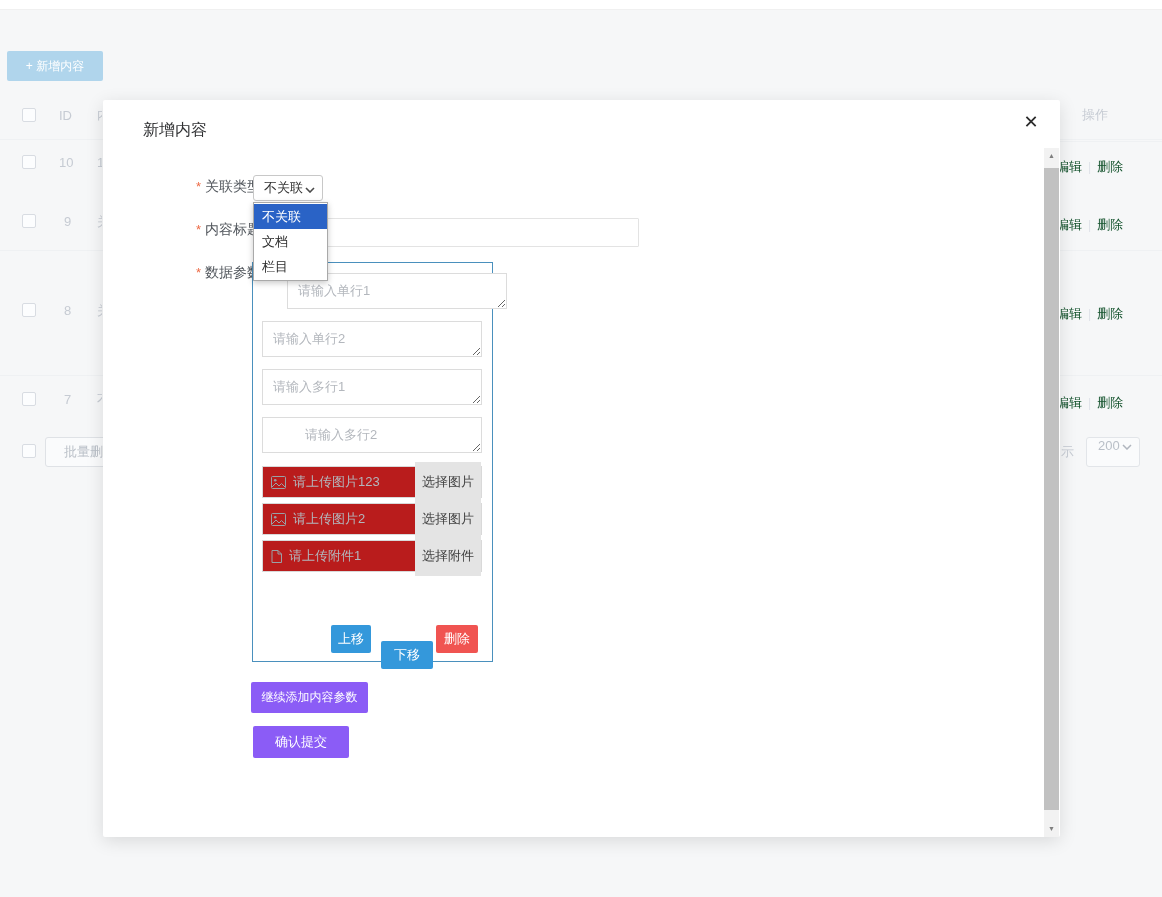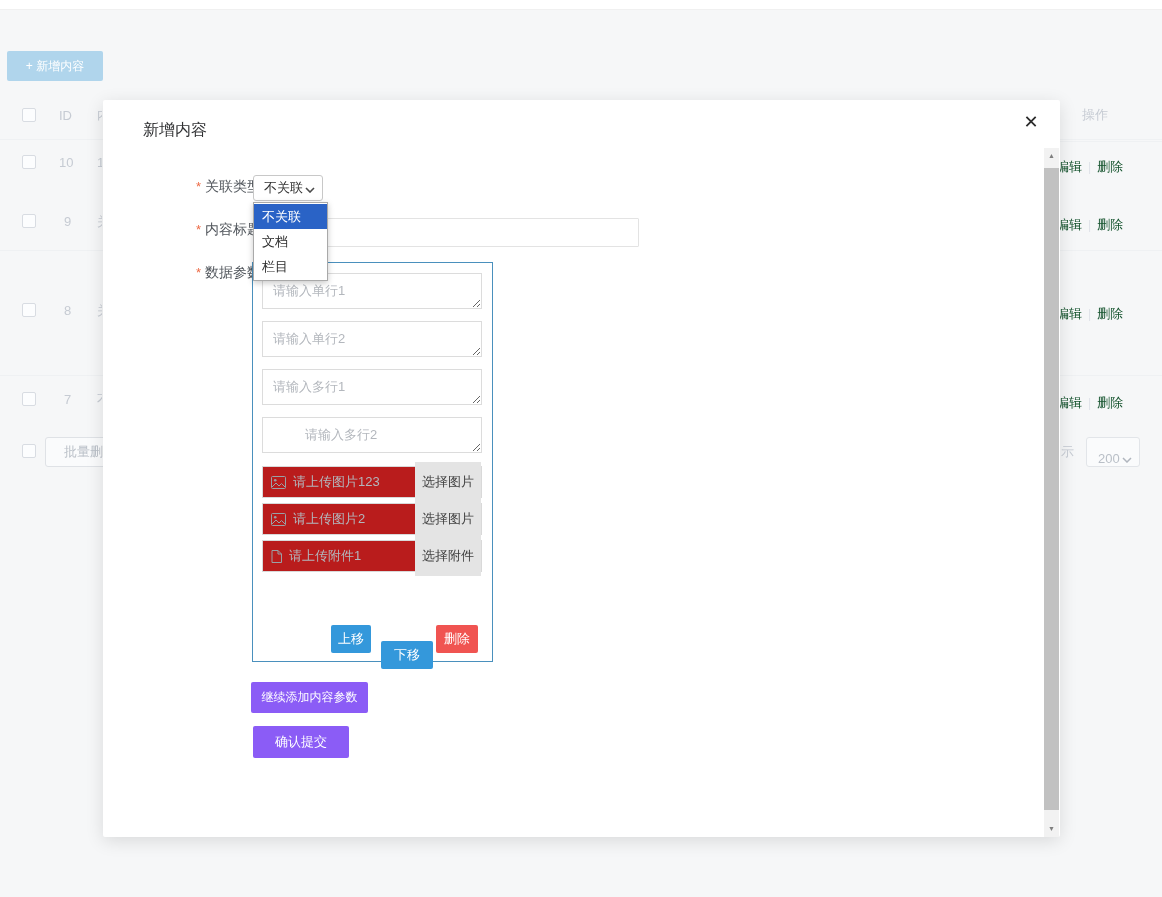--- a/index.html
+++ b/index.html
@@ -13,21 +13,21 @@
     font-size:12px; border:none; border-radius:2px; text-align:center; line-height:30px; cursor:pointer; }
   .sep { left:0; width:1162px; height:1px; background:#eff1f3; }
   .cb { width:14px; height:14px; border:1px solid #d8dce2; border-radius:2px; background:#fcfdfe; }
   .bg-txt { color:#c6cbd3; font-size:13px; line-height:16px; }
   .partial { width:5px; overflow:hidden; white-space:nowrap; }
   .lnk { color:#14532d; font-size:13px; text-decoration:none; }
   .lnk-div { color:#dfe3e9; font-size:12px; padding:0 6px; }
   .batch-btn { left:45px; top:437px; width:90px; height:30px; border:1px solid #dfe2e6; background:#fafbfc;
     color:#b9bfc7; font-size:13px; line-height:28px; text-align:center; border-radius:3px; overflow:hidden; white-space:nowrap; }
   .psize { left:1086px; top:437px; width:54px; height:30px; border:1px solid #e2e5e9; background:#fafbfc;
-    border-radius:3px; color:#b9bfc7; font-size:13px; display:flex; align-items:flex-end; justify-content:space-between;
+    border-radius:3px; color:#b9bfc7; font-size:13px; display:flex; align-items:flex-start; justify-content:space-between;
     padding:0 7px 0 11px; }
   
   #modal { position:absolute; left:103px; top:100px; width:957px; height:737px; background:#ffffff;
     border-radius:2px; box-shadow:0 4px 18px rgba(0,0,0,.12); z-index:10; }
   .m-title { left:40px; top:20px; font-size:16px; color:#303133; }
   .m-close { left:914px; top:8px; width:28px; height:28px; font-size:18px; color:#2b2b2b;
     text-align:center; line-height:28px; cursor:pointer; background:none; border:none; }
   .f-label { width:118px; text-align:right; font-size:14px; color:#52575d; }
   .req { color:#ed6a45; margin-right:4px; font-size:13px; }
   .sel { left:150px; top:75px; width:70px; height:26px; border:1px solid #c8c8c8; border-radius:3px;
@@ -144,21 +144,21 @@
   <div class="abs f-label" style="left:40px;top:121px">
     <span class="req">*</span><span>内容标题</span>
   </div>
   <input class="abs txt-input" type="text" value="" style="">
 
   <div class="abs f-label" style="left:40px;top:164px">
     <span class="req">*</span><span>数据参数</span>
   </div>
 
   <div class="abs pgroup">
-    <textarea class="pta" style="top: 10px;" placeholder="请输入单行1"></textarea>
+    <textarea class="pta" style="top: 10px; margin-left: 25px;" placeholder="请输入单行1"></textarea>
     <textarea class="pta" style="top: 58px;" placeholder="请输入单行2"></textarea>
     <textarea class="pta" style="top: 106px;" placeholder="请输入多行1"></textarea>
     <textarea class="pta" style="top: 154px; padding-left: 42px;" placeholder="请输入多行2"></textarea>
 
     <div class="upl" style="top:203px">
       <span class="ic">
         <svg width="15" height="13" viewBox="0 0 15 13">
             <rect x="0.5" y="0.5" width="14" height="12" rx="1" fill="none" stroke="#9aa0a6"></rect>
             <circle cx="4.2" cy="4.2" r="1.3" fill="#9aa0a6"></circle>
             <path d="M1 11l4-4 3 3 2.5-2.5L14 11" fill="none" stroke="#9aa0a6"></path>

